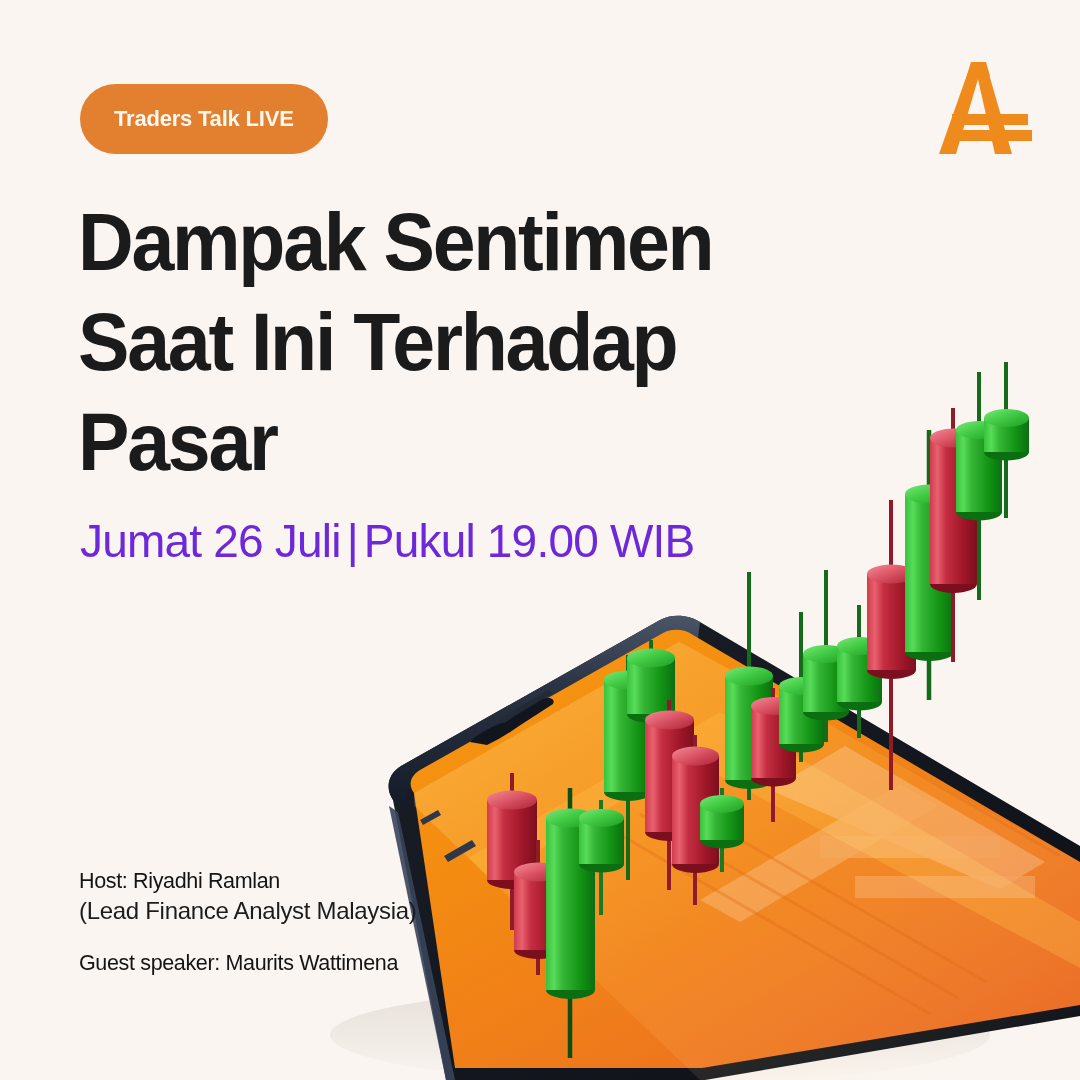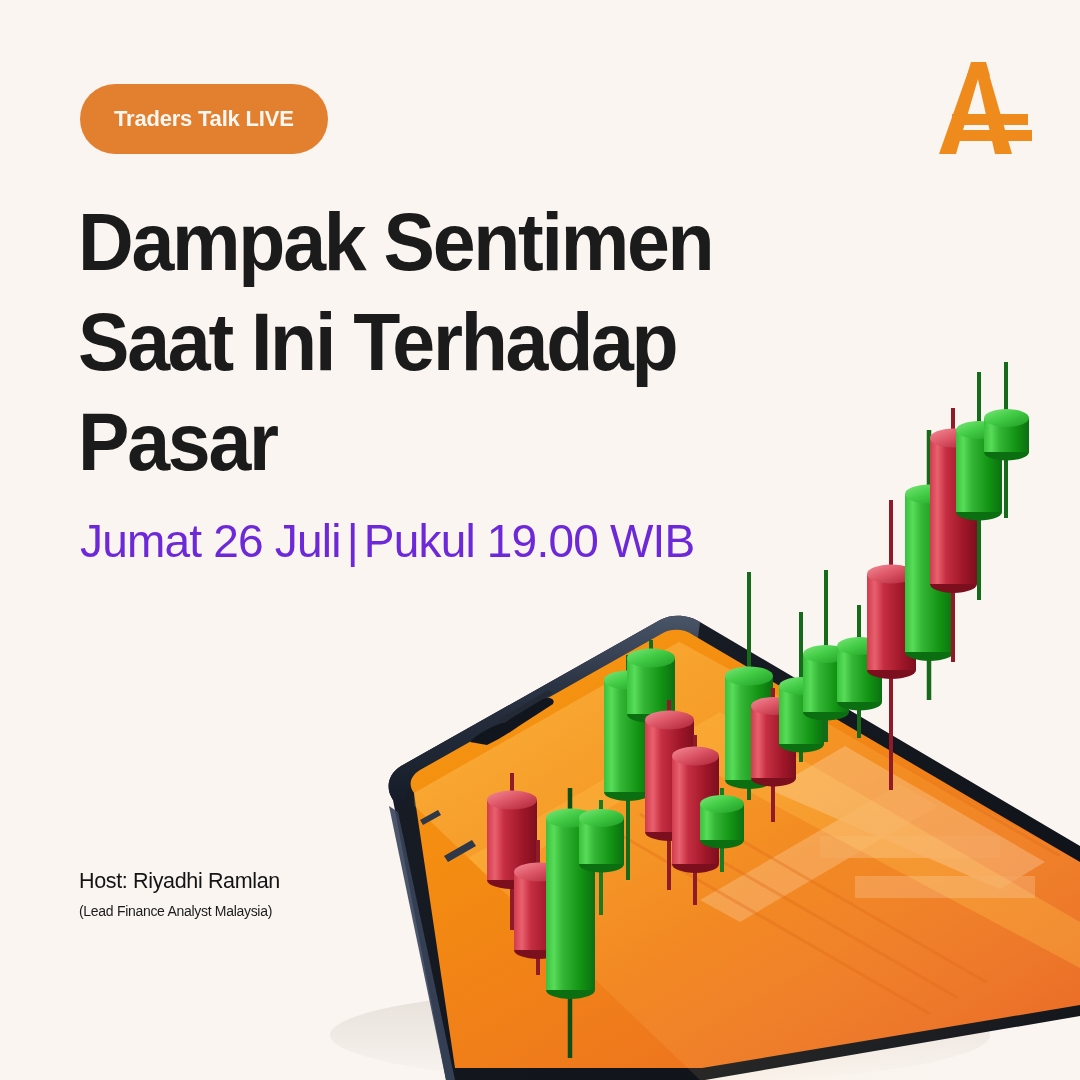--- a/index.html
+++ b/index.html
@@ -64,21 +64,21 @@
   .credit-name {
     color:#141414;
     font-size:21.5px;
     font-weight:normal;
     letter-spacing:-0.35px;
     line-height:30px;
     white-space:nowrap;
   }
   .credit-role {
     color:#1c1c1c;
-    font-size:14px;
+    font-size:24px;
     font-weight:400;
     letter-spacing:-0.3px;
     line-height:30px;
     white-space:nowrap;
   }
 
   .logo { position:absolute; right:46px; top:56px; width:108px; height:104px; }
   .logo svg { display:block; width:100%; height:100%; }
 </style>
 </head>
@@ -371,20 +371,21 @@
     <div class="dateline">
       <span>Jumat 26 Juli</span><span class="sep">|</span><span>Pukul 19.00 WIB</span>
     </div>
 
     <div class="credits">
       <div class="credit-block">
         <div class="credit-name">Host: Riyadhi Ramlan</div>
         <div class="credit-role">(Lead Finance Analyst Malaysia)</div>
       </div>
       <div class="credit-block">
+        <div class="credit-name">Guest speaker: Maurits Wattimena</div>
       </div>
     </div>
 
     <div class="logo">
       <svg viewBox="0 0 108 104" xmlns="http://www.w3.org/2000/svg">
 
         <path d="M45.5,6 L57,6 L30,98 L13,98 Z" fill="#ef8b1c"></path>
 
         <path d="M48,6 L59.5,6 L86,98 L69,98 Z" fill="#ef8b1c"></path>
 

